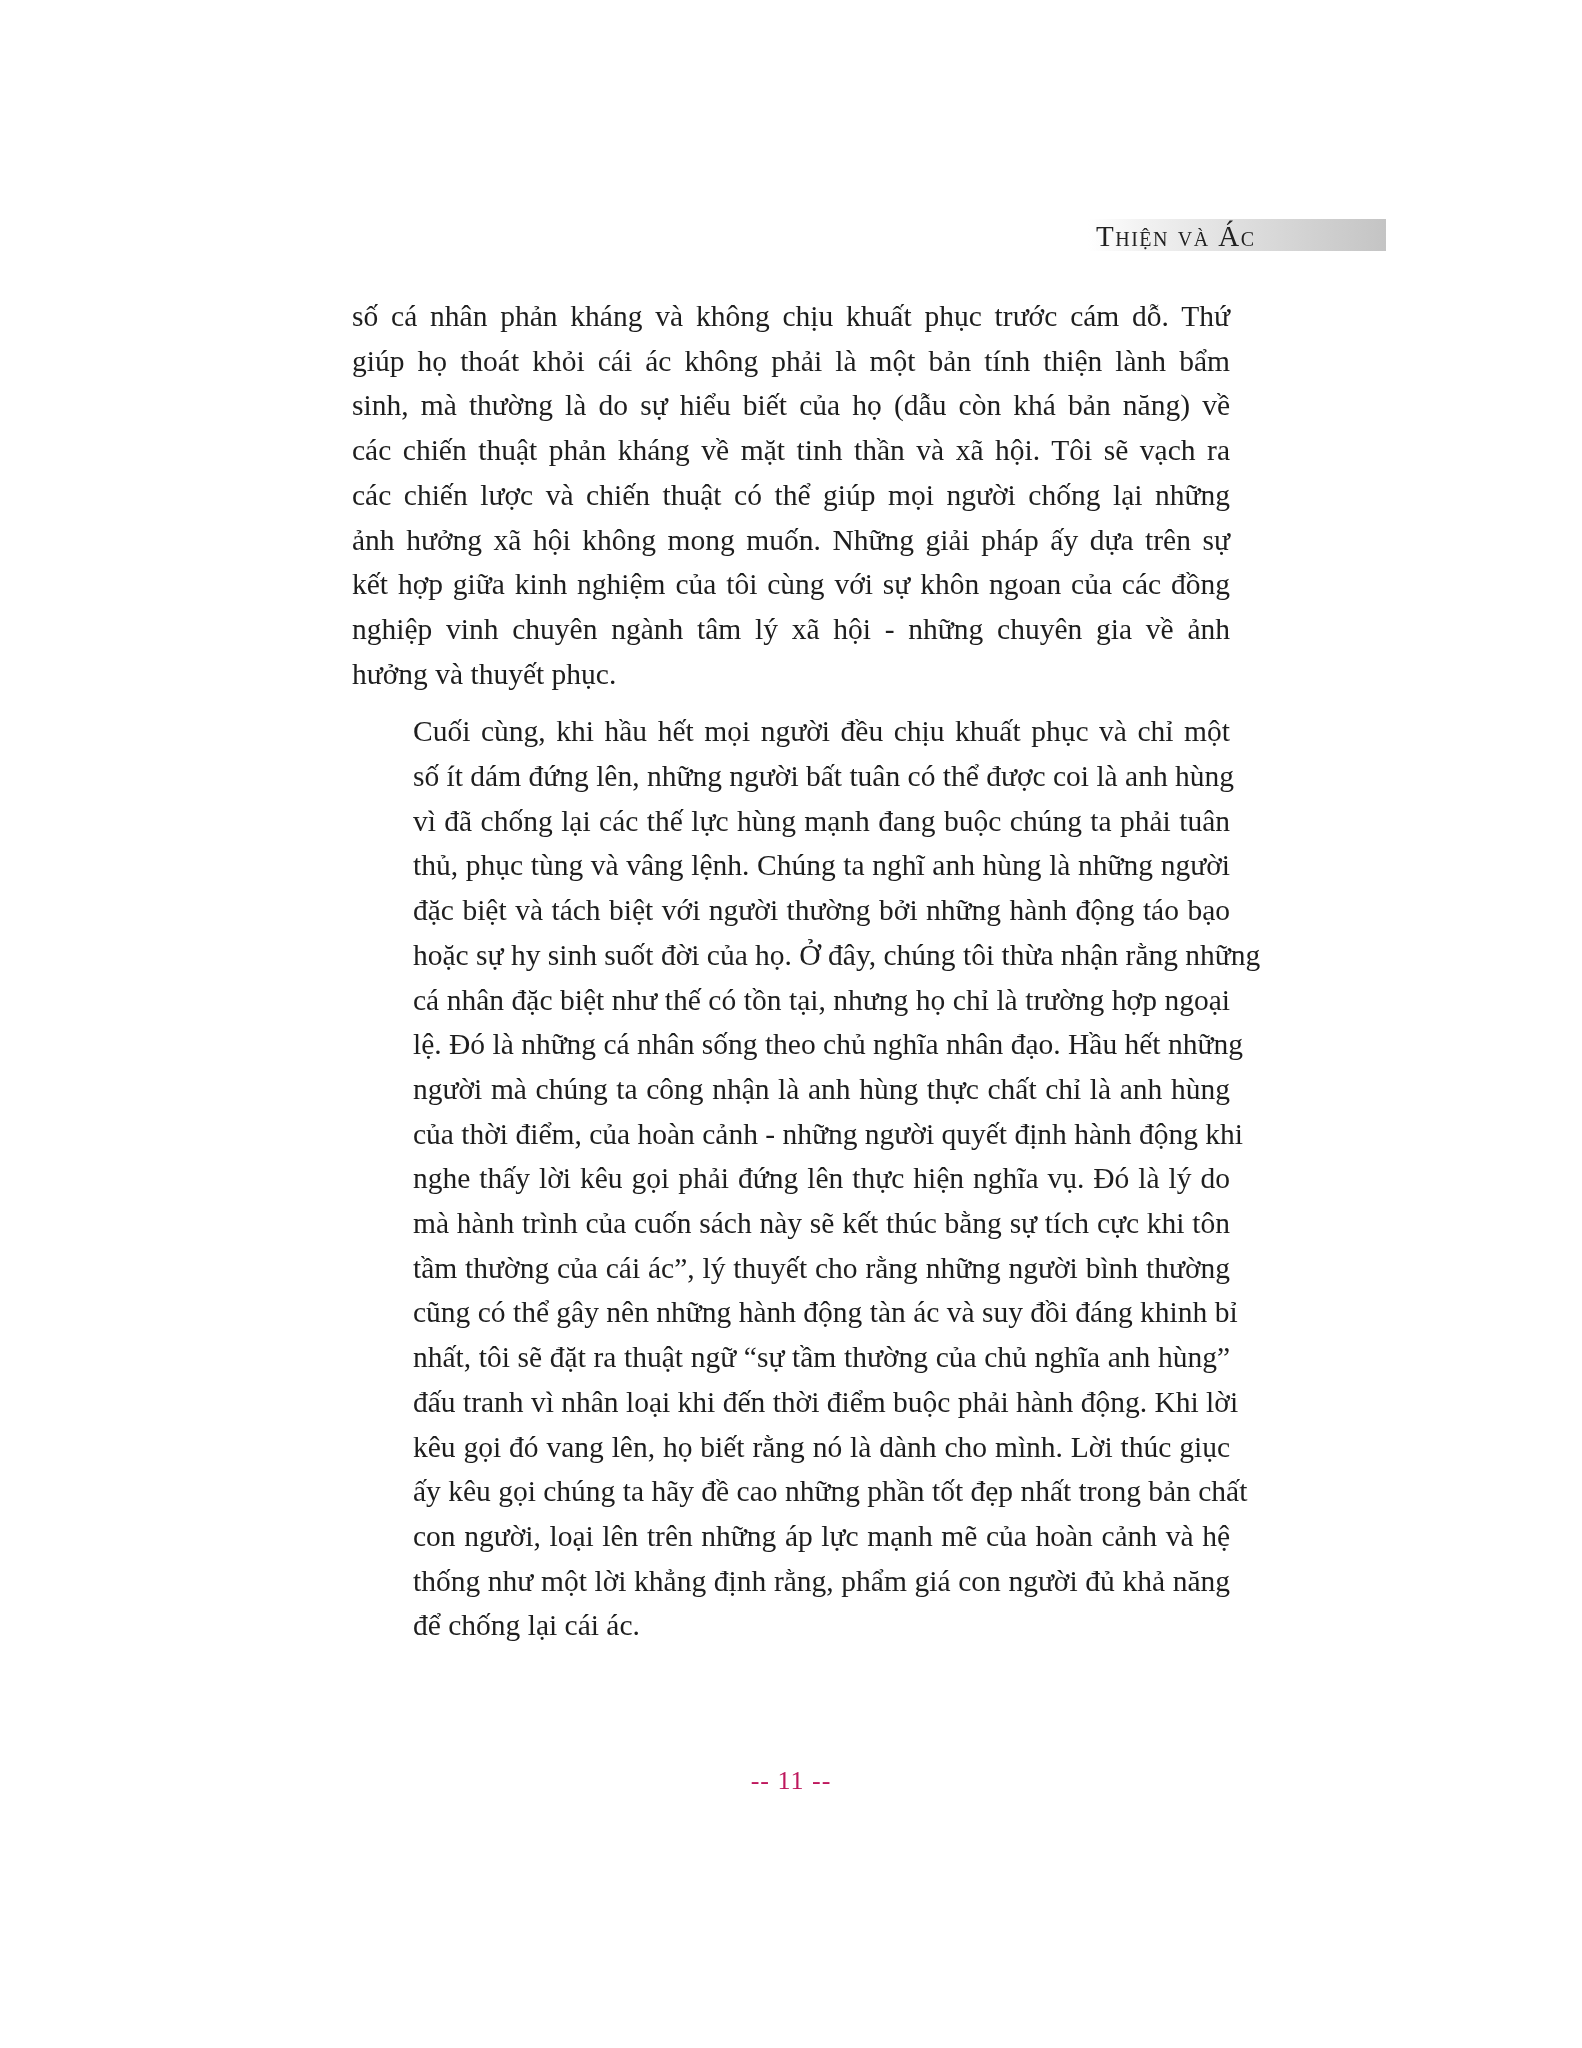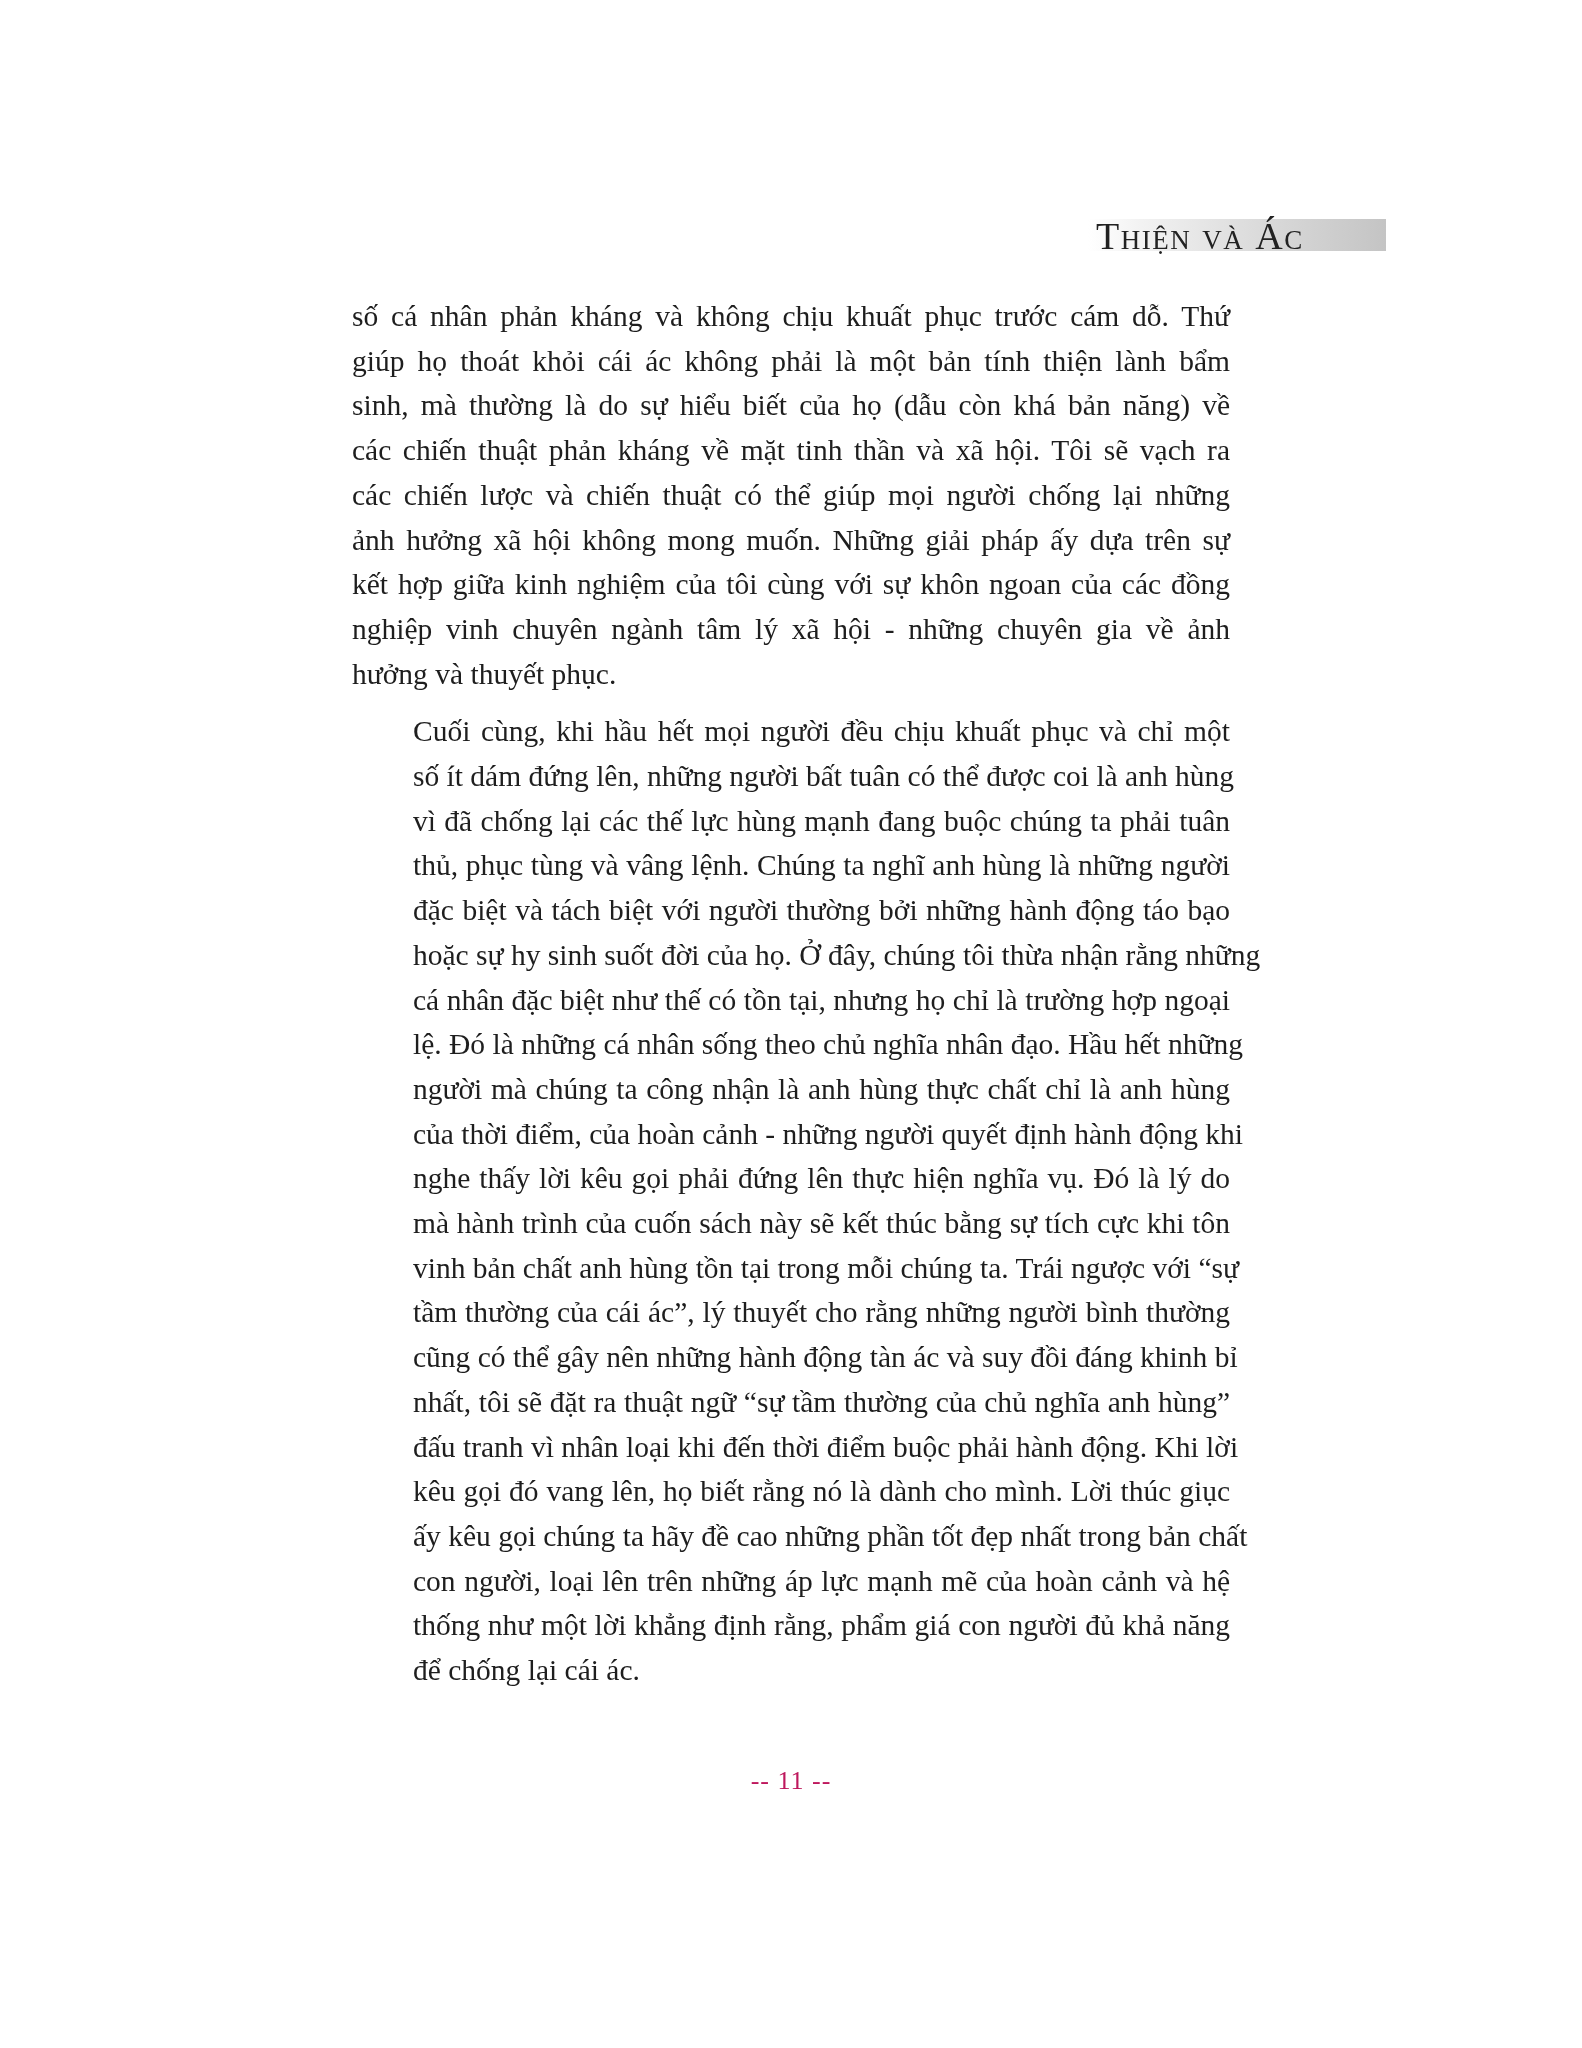--- a/index.html
+++ b/index.html
@@ -24,21 +24,21 @@
     background: linear-gradient(to right, #ffffff 0%, #f2f2f2 18%, #dcdcdc 55%, #c4c4c4 100%);
     box-sizing: border-box;
   }
   .running-header-title {
     position: absolute;
     left: 0;
     top: 0;
     height: 32px;
     line-height: 34px;
     padding-left: 8px;
-    font-size: 38px;
+    font-size: 29px;
     font-variant: small-caps;
     letter-spacing: 1.5px;
     color: #222;
     white-space: nowrap;
   }
   .page-body {
     position: absolute;
     left: 352px;
     top: 294px;
     width: 878px;
@@ -101,21 +101,20 @@
       <span class="line">vì đã chống lại các thế lực hùng mạnh đang buộc chúng ta phải tuân</span>
       <span class="line">thủ, phục tùng và vâng lệnh. Chúng ta nghĩ anh hùng là những người</span>
       <span class="line">đặc biệt và tách biệt với người thường bởi những hành động táo bạo</span>
       <span class="line">hoặc sự hy sinh suốt đời của họ. Ở đây, chúng tôi thừa nhận rằng những</span>
       <span class="line">cá nhân đặc biệt như thế có tồn tại, nhưng họ chỉ là trường hợp ngoại</span>
       <span class="line">lệ. Đó là những cá nhân sống theo chủ nghĩa nhân đạo. Hầu hết những</span>
       <span class="line">người mà chúng ta công nhận là anh hùng thực chất chỉ là anh hùng</span>
       <span class="line">của thời điểm, của hoàn cảnh - những người quyết định hành động khi</span>
       <span class="line">nghe thấy lời kêu gọi phải đứng lên thực hiện nghĩa vụ. Đó là lý do</span>
       <span class="line">mà hành trình của cuốn sách này sẽ kết thúc bằng sự tích cực khi tôn</span>
-      <span class="line">vinh bản chất anh hùng tồn tại trong mỗi chúng ta. Trái ngược với “sự</span>
       <span class="line">tầm thường của cái ác”, lý thuyết cho rằng những người bình thường</span>
       <span class="line">cũng có thể gây nên những hành động tàn ác và suy đồi đáng khinh bỉ</span>
       <span class="line">nhất,  tôi sẽ đặt ra thuật ngữ “sự tầm thường của chủ nghĩa anh hùng”</span>
       <span class="line">đấu tranh vì nhân loại khi đến thời điểm buộc phải hành động. Khi lời</span>
       <span class="line">kêu gọi đó vang lên, họ biết rằng nó là dành cho mình. Lời thúc giục</span>
       <span class="line">ấy kêu gọi chúng ta hãy đề cao những phần tốt đẹp nhất trong bản chất</span>
       <span class="line">con người, loại lên trên những áp lực mạnh mẽ của hoàn cảnh và hệ</span>
       <span class="line">thống như một lời khẳng định rằng, phẩm giá con người đủ khả năng</span>
       <span class="line last">để chống lại cái ác.</span>
     </p>

